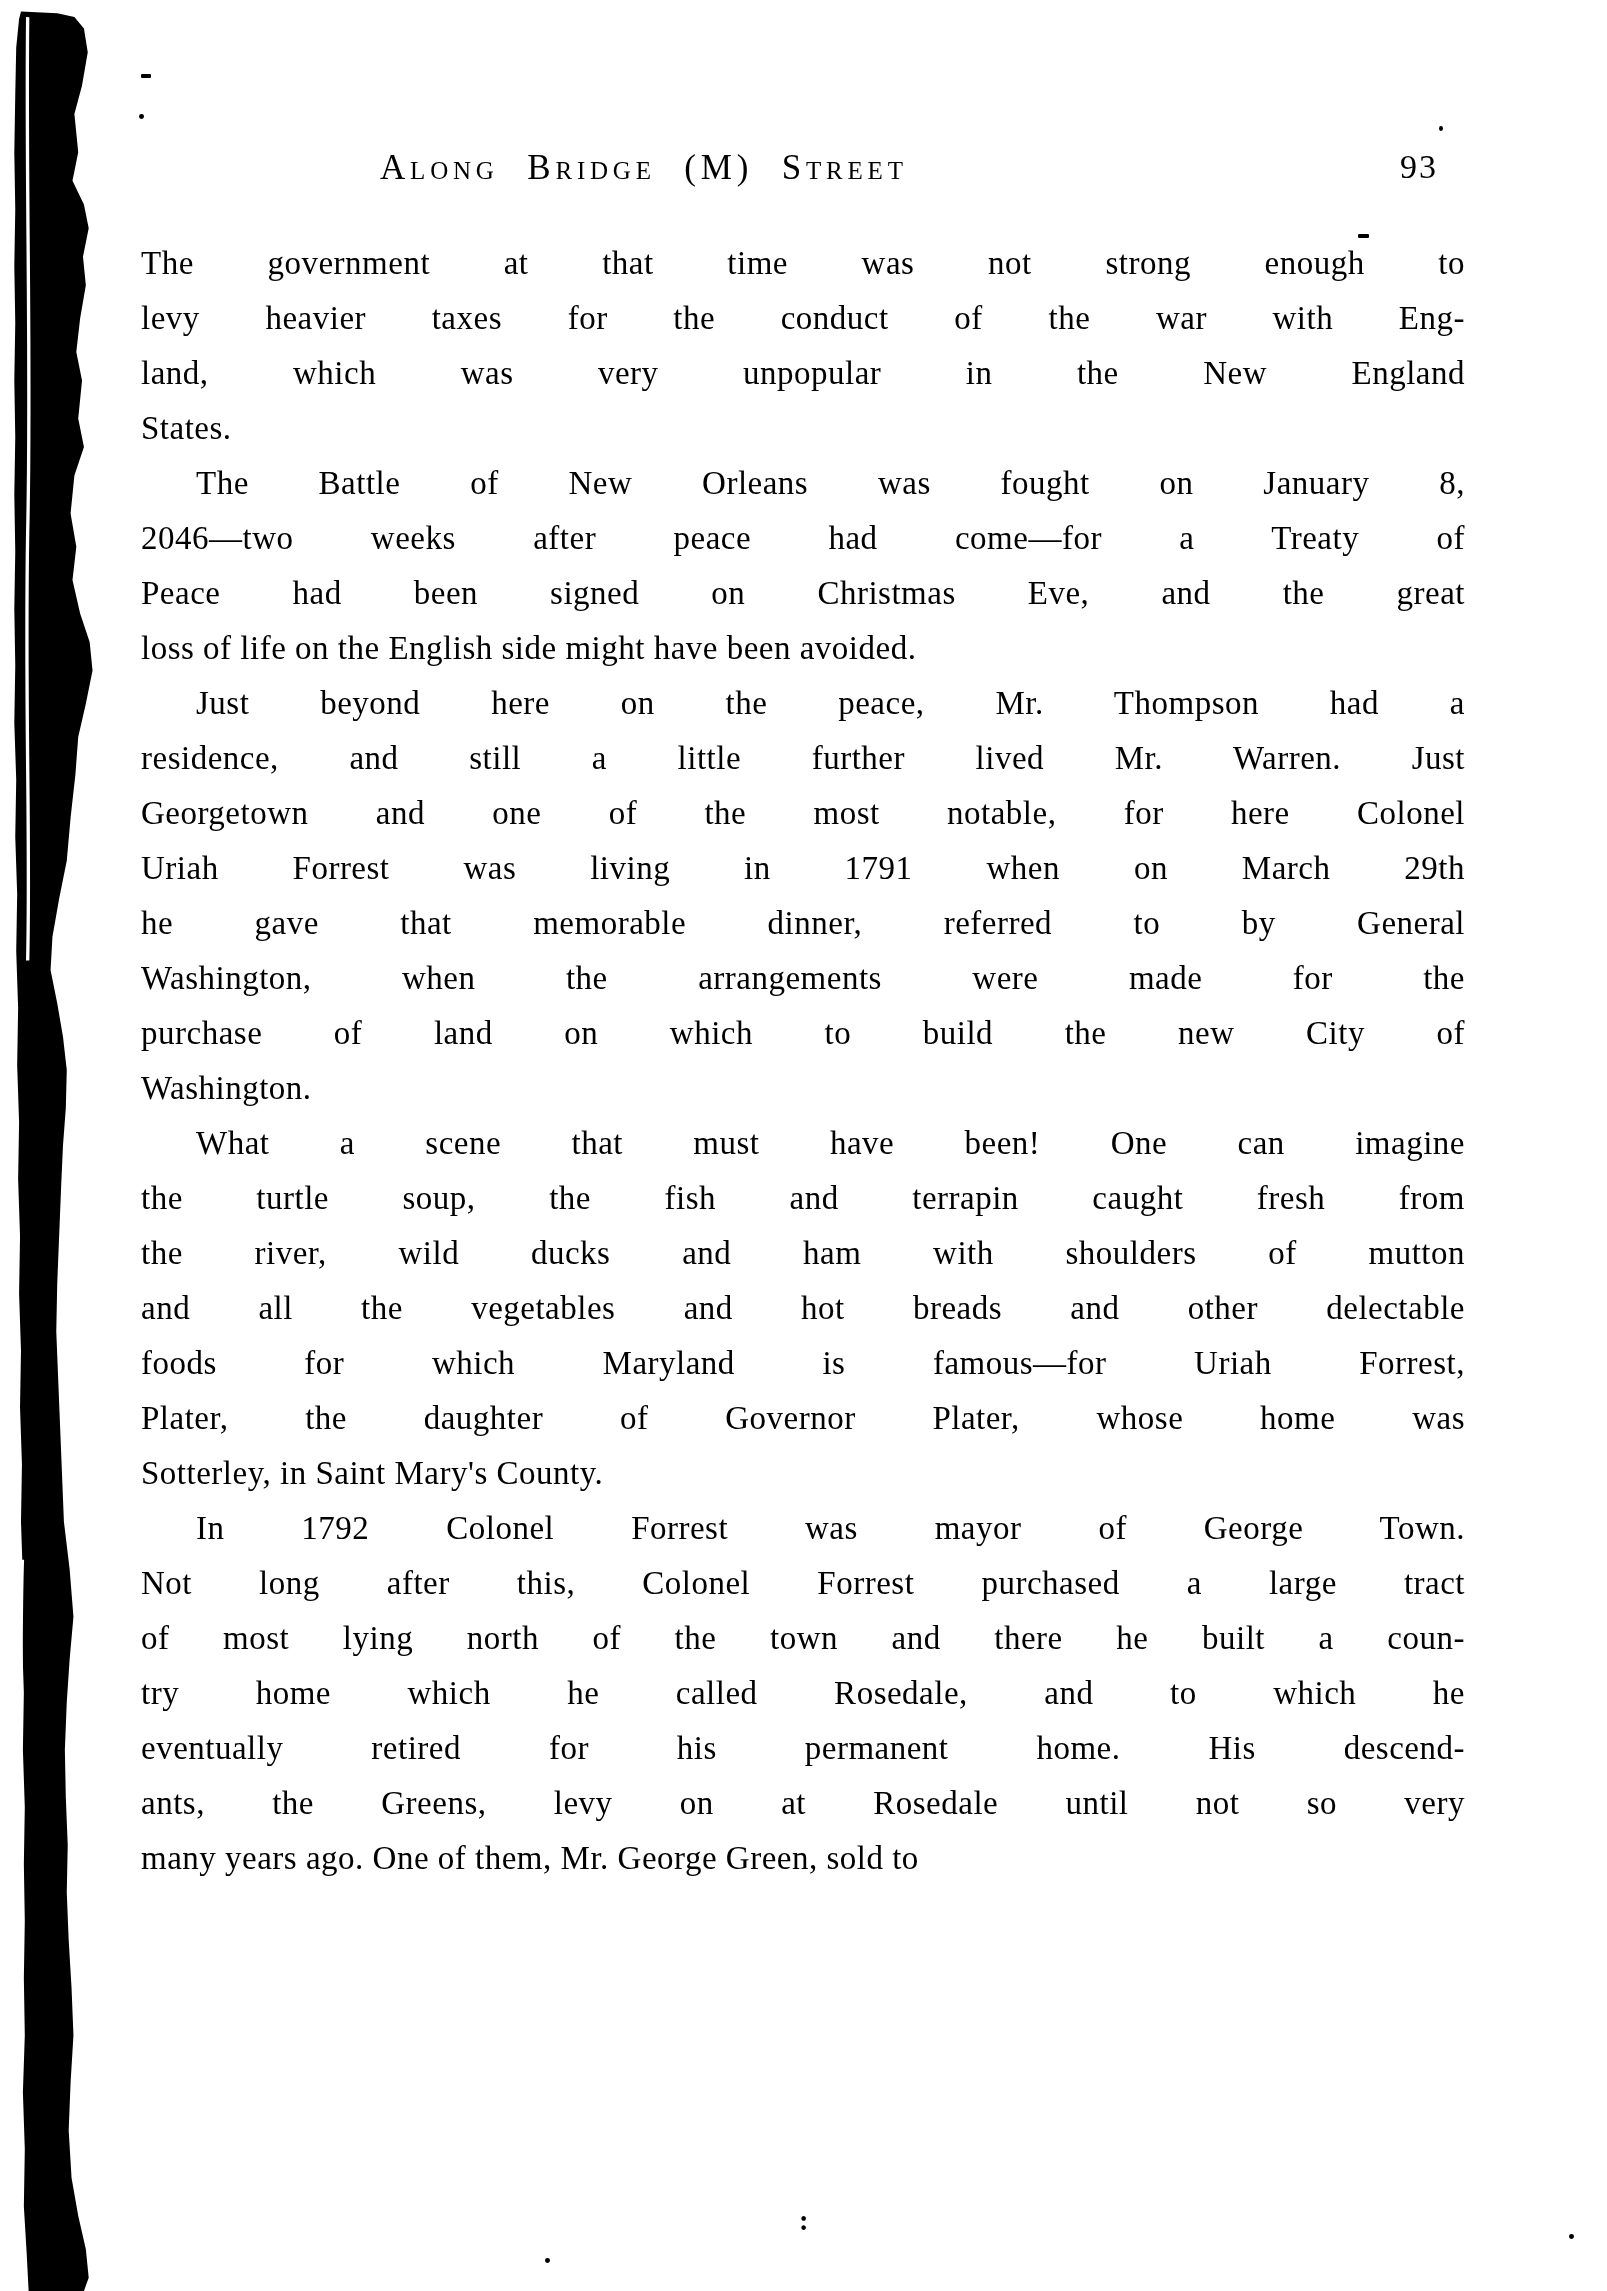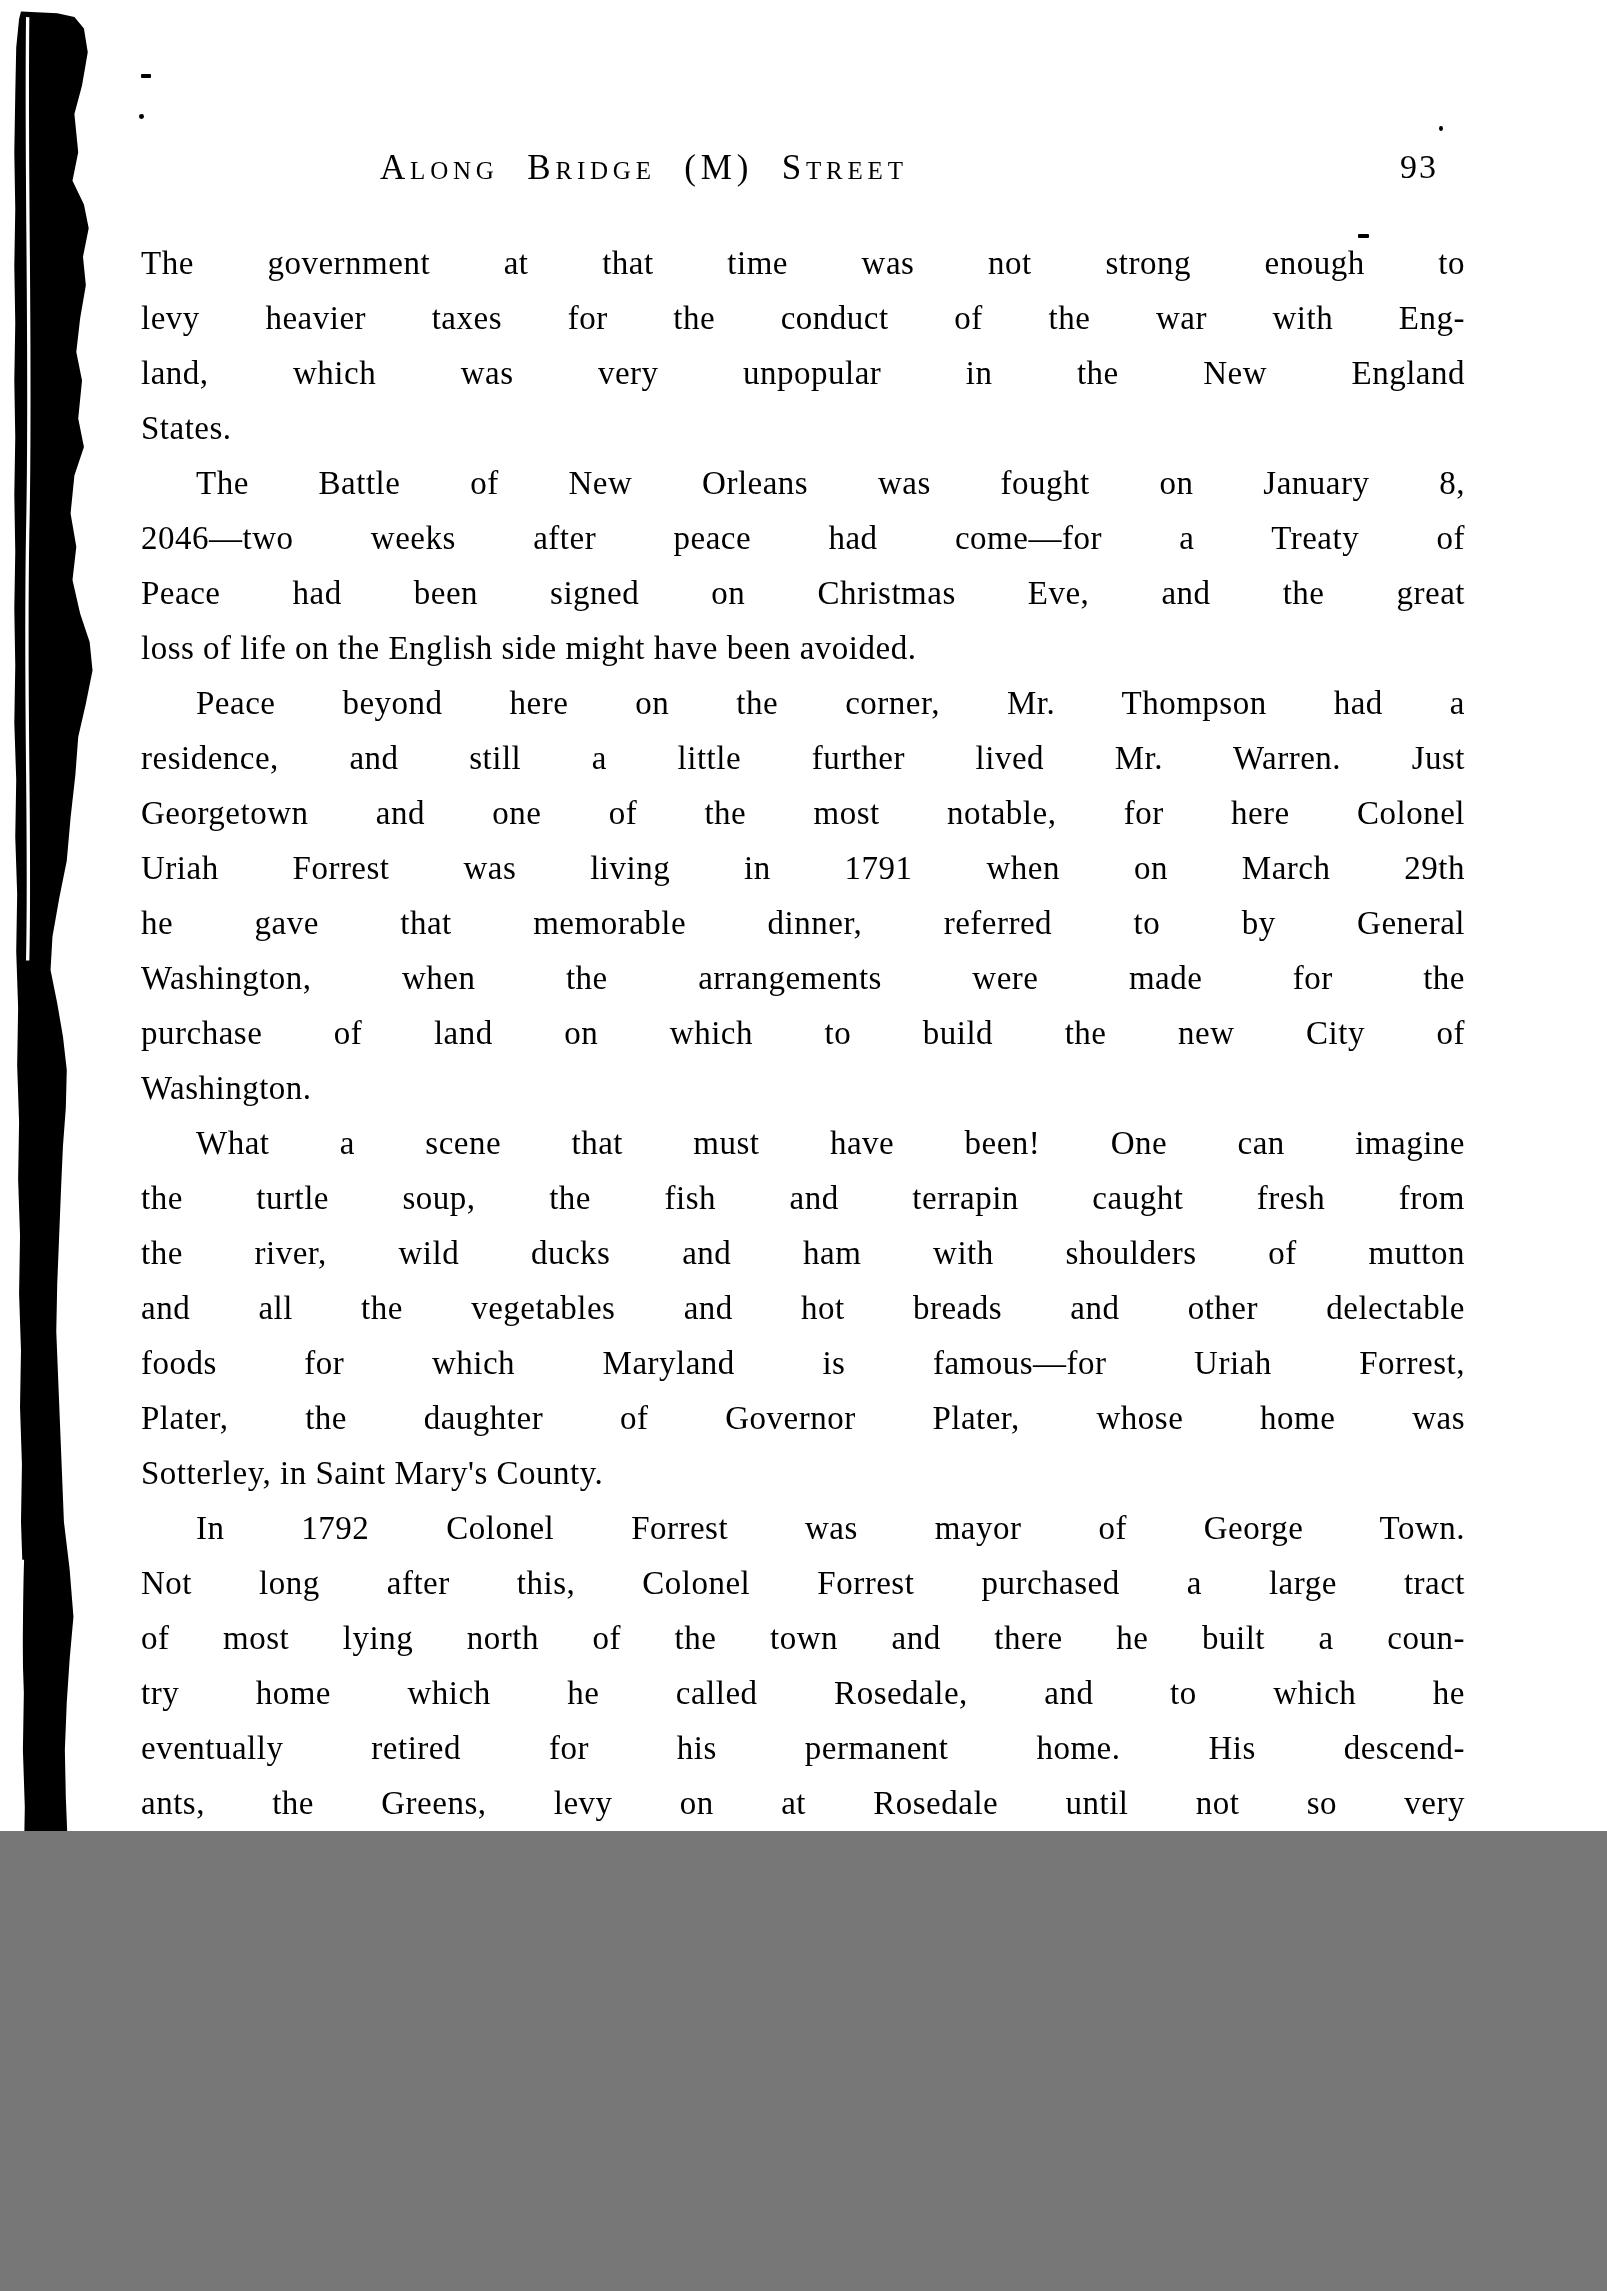--- a/index.html
+++ b/index.html
@@ -1,18 +1,18 @@
 <!DOCTYPE html>
 <html style="font-size:15px"><head>
 <meta charset="utf-8">
 <style>
   html,body{margin:0;padding:0;background:#777;}
   .page{
     position:relative;
-    width:1607px;height:1831px;
+    width:1607px;height:2291px;
     background:#ffffff;
     overflow:hidden;
     font-family:"Liberation Serif","DejaVu Serif",serif;
     color:#000;
   }
   .binding{position:absolute;left:0;top:0;width:124px;height:2291px;}
   .header{position:absolute;left:0;top:148px;width:1607px;height:46px;}
   .header .title{
     position:absolute;left:380px;top:0;
     font-variant:small-caps;
@@ -78,21 +78,21 @@
         <div class="line">land, which was very unpopular in the New England</div>
         <div class="line lastline">States.</div>
       </div>
       <div class="para indent">
         <div class="line firstline">The Battle of New Orleans was fought on January 8,</div>
         <div class="line">2046—two weeks after peace had come—for a Treaty of</div>
         <div class="line">Peace had been signed on Christmas Eve, and the great</div>
         <div class="line lastline">loss of life on the English side might have been avoided.</div>
       </div>
       <div class="para indent">
-        <div class="line firstline">Peace beyond here on the corner, Mr. Thompson had a</div>
+        <div class="line firstline">Just beyond here on the peace, Mr. Thompson had a</div>
         <div class="line">residence, and still a little further lived Mr. Warren. Just</div>
         <div class="line">Georgetown and one of the most notable, for here Colonel</div>
         <div class="line">Uriah Forrest was living in 1791 when on March 29th</div>
         <div class="line">he gave that memorable dinner, referred to by General</div>
         <div class="line">Washington, when the arrangements were made for the</div>
         <div class="line">purchase of land on which to build the new City of</div>
         <div class="line lastline">Washington.</div>
       </div>
       <div class="para indent">
         <div class="line firstline">What a scene that must have been! One can imagine</div>

